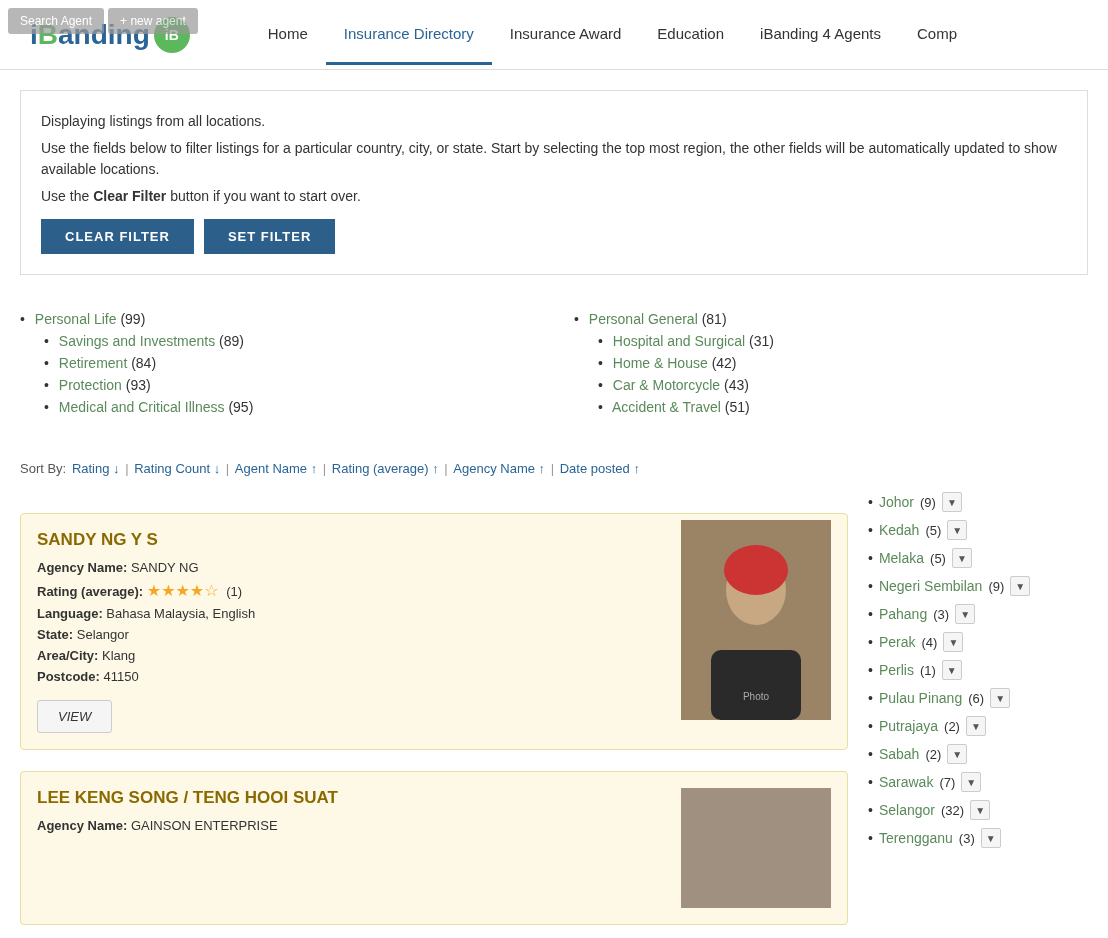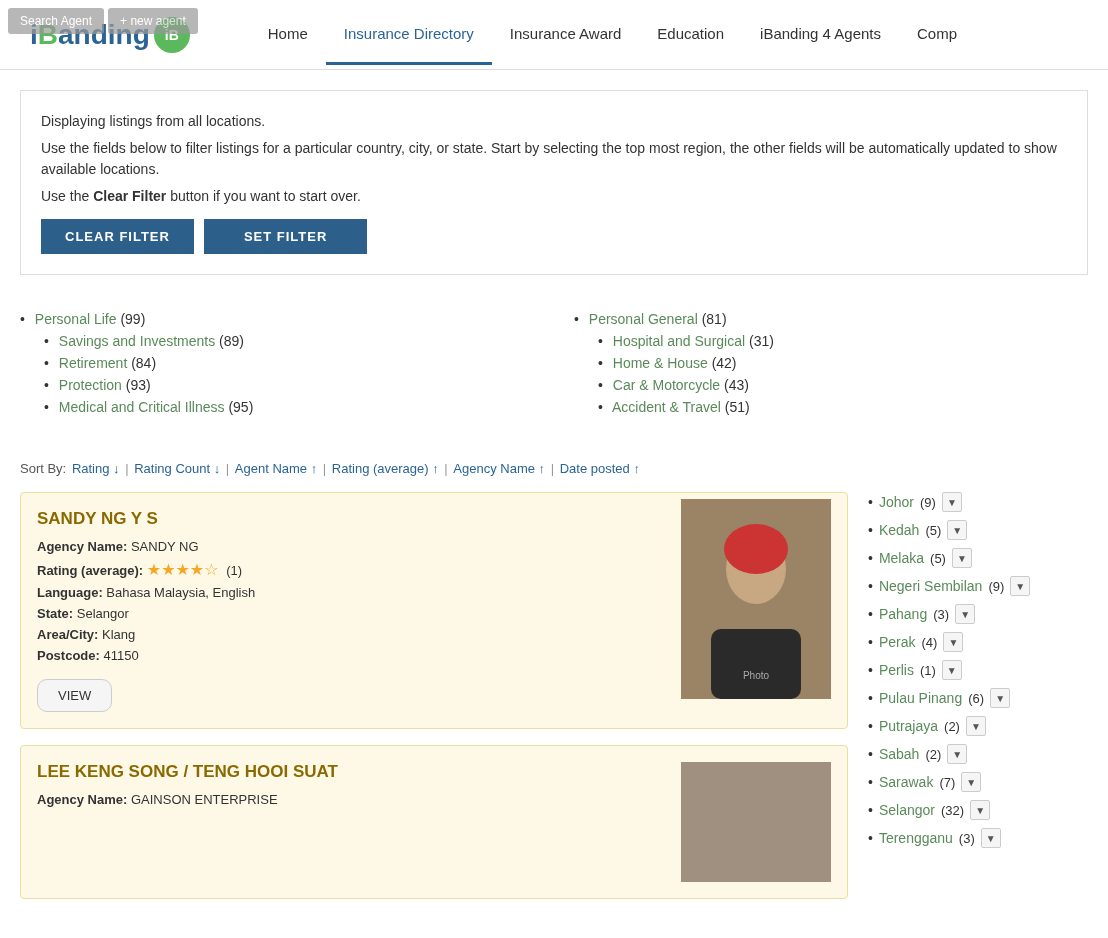--- a/index.html
+++ b/index.html
@@ -111,21 +111,21 @@
       padding: 10px 24px;
       font-size: 13px;
       font-weight: bold;
       cursor: pointer;
       letter-spacing: 1px;
     }
     .btn-set {
       background: #2c5f8a;
       color: white;
       border: none;
-      padding: 10px 40px;
+      padding: 10px 24px;
       font-size: 13px;
       font-weight: bold;
       cursor: pointer;
       letter-spacing: 1px;
     }
 
     
     .categories {
       display: flex;
       gap: 40px;
@@ -189,20 +189,21 @@
 
     
     .agent-card {
       background: #fef9e7;
       border: 1px solid #e8dfa0;
       border-radius: 4px;
       padding: 16px;
       margin-bottom: 16px;
       display: flex;
       gap: 16px;
+      margin-top: 21px;
     }
     .agent-info { flex: 1; }
     .agent-name {
       font-size: 17px;
       font-weight: bold;
       color: #8a6a00;
       margin-bottom: 10px;
     }
     .agent-detail {
       font-size: 13px;
@@ -229,21 +230,22 @@
       font-size: 12px;
     }
     .btn-view {
       background: #f5f5f5;
       border: 1px solid #ccc;
       color: #333;
       padding: 8px 20px;
       font-size: 13px;
       cursor: pointer;
       margin-top: 10px;
-      border-radius: 10px;
+      border-radius: 3px;
+      font-style: italic;
     }
 
     
     .sidebar-list { list-style: none; }
     .sidebar-list li {
       margin-bottom: 8px;
       display: flex;
       align-items: center;
       gap: 6px;
     }

